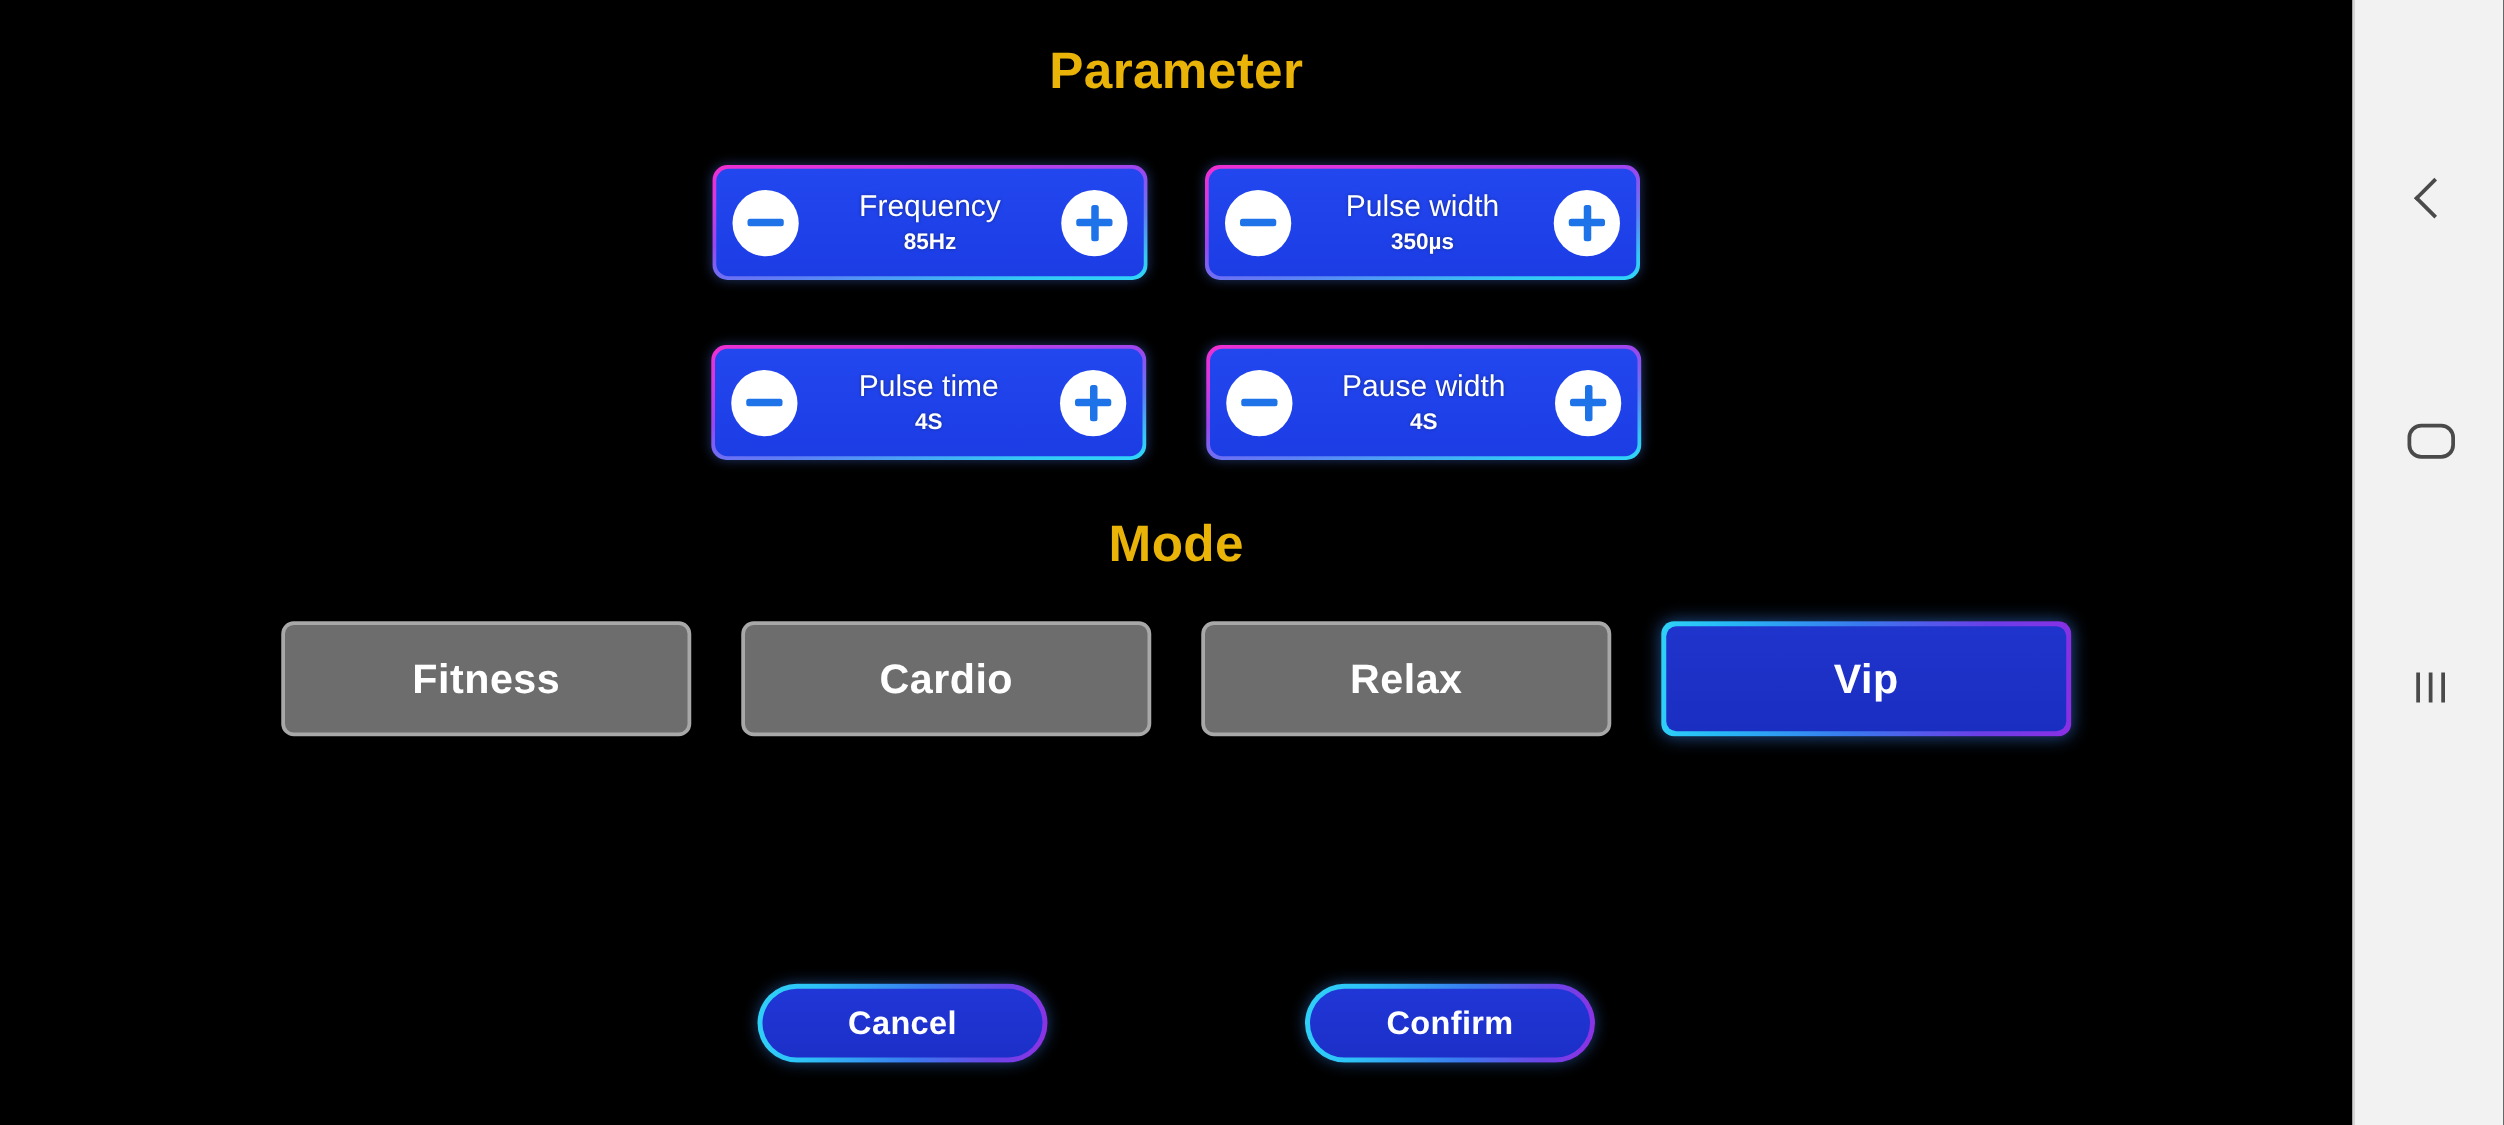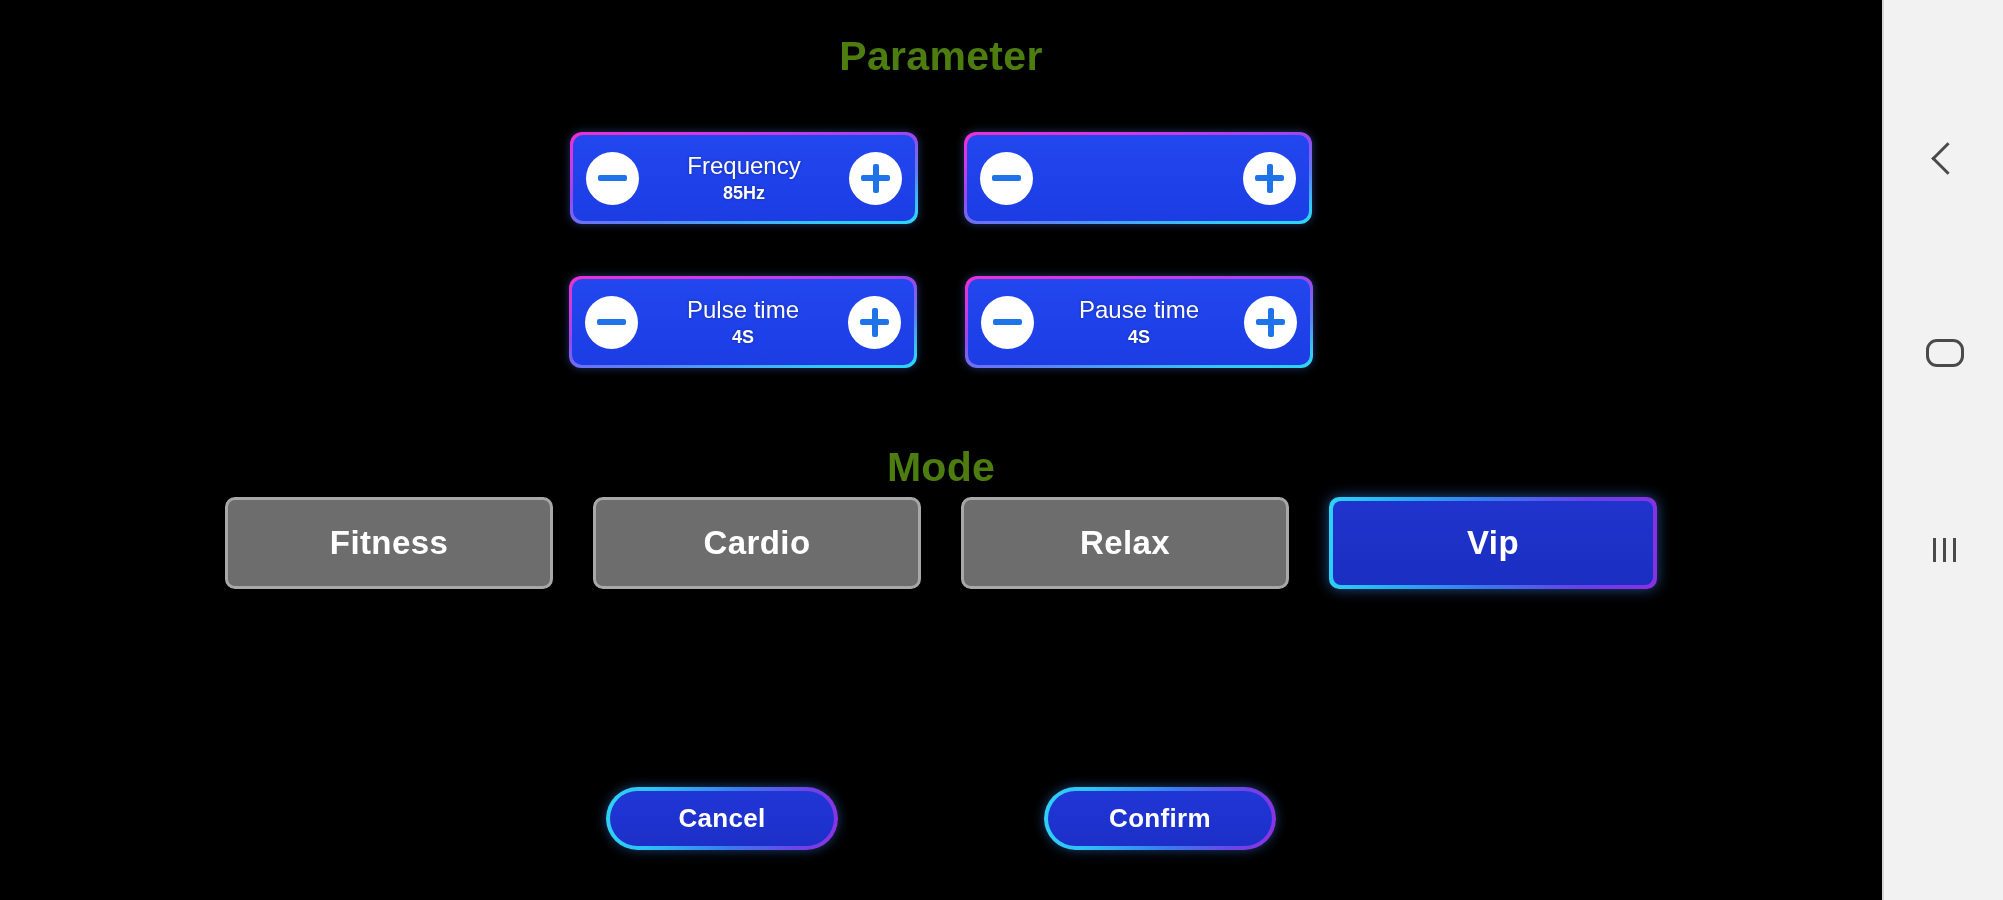--- a/index.html
+++ b/index.html
@@ -22,26 +22,26 @@
     left: 0; top: 0;
     width: 1882px;
     height: 900px;
     background: #000000;
   }
 
   .section-title {
     position: absolute;
     width: 1882px;
     text-align: center;
-    color: #4d7c0f;
+    color: #eab308;
     font-weight: bold;
     letter-spacing: .3px;
   }
   #title-parameter { top: 33px; font-size: 41px; }
-  #title-mode      { top: 444px; font-size: 41px; }
+  #title-mode      { top: 412px; font-size: 41px; }
 
   
   .param-row {
     position: absolute;
     display: flex;
     justify-content: center;
     width: 1882px;
   }
   #param-row-1 { top: 132px; gap: 46px; }
   #param-row-2 { top: 276px; gap: 48px; }
@@ -249,20 +249,24 @@
             <div class="param-label">Frequency</div>
             <div class="param-value">85Hz</div>
           </div>
           <div class="circ-btn plus"></div>
         </div>
       </div>
 
       <div class="param-btn">
         <div class="param-btn-inner">
           <div class="circ-btn minus"></div>
+          <div class="param-text">
+            <div class="param-label">Pulse width</div>
+            <div class="param-value">350µs</div>
+          </div>
           <div class="circ-btn plus"></div>
         </div>
       </div>
 
     </div>
 
     <div class="param-row" id="param-row-2">
 
       <div class="param-btn">
         <div class="param-btn-inner">
@@ -272,21 +276,21 @@
             <div class="param-value">4S</div>
           </div>
           <div class="circ-btn plus"></div>
         </div>
       </div>
 
       <div class="param-btn">
         <div class="param-btn-inner">
           <div class="circ-btn minus"></div>
           <div class="param-text">
-            <div class="param-label">Pause time</div>
+            <div class="param-label">Pause width</div>
             <div class="param-value">4S</div>
           </div>
           <div class="circ-btn plus"></div>
         </div>
       </div>
 
 
     </div>
 
     <div class="section-title" id="title-mode">Mode</div>

